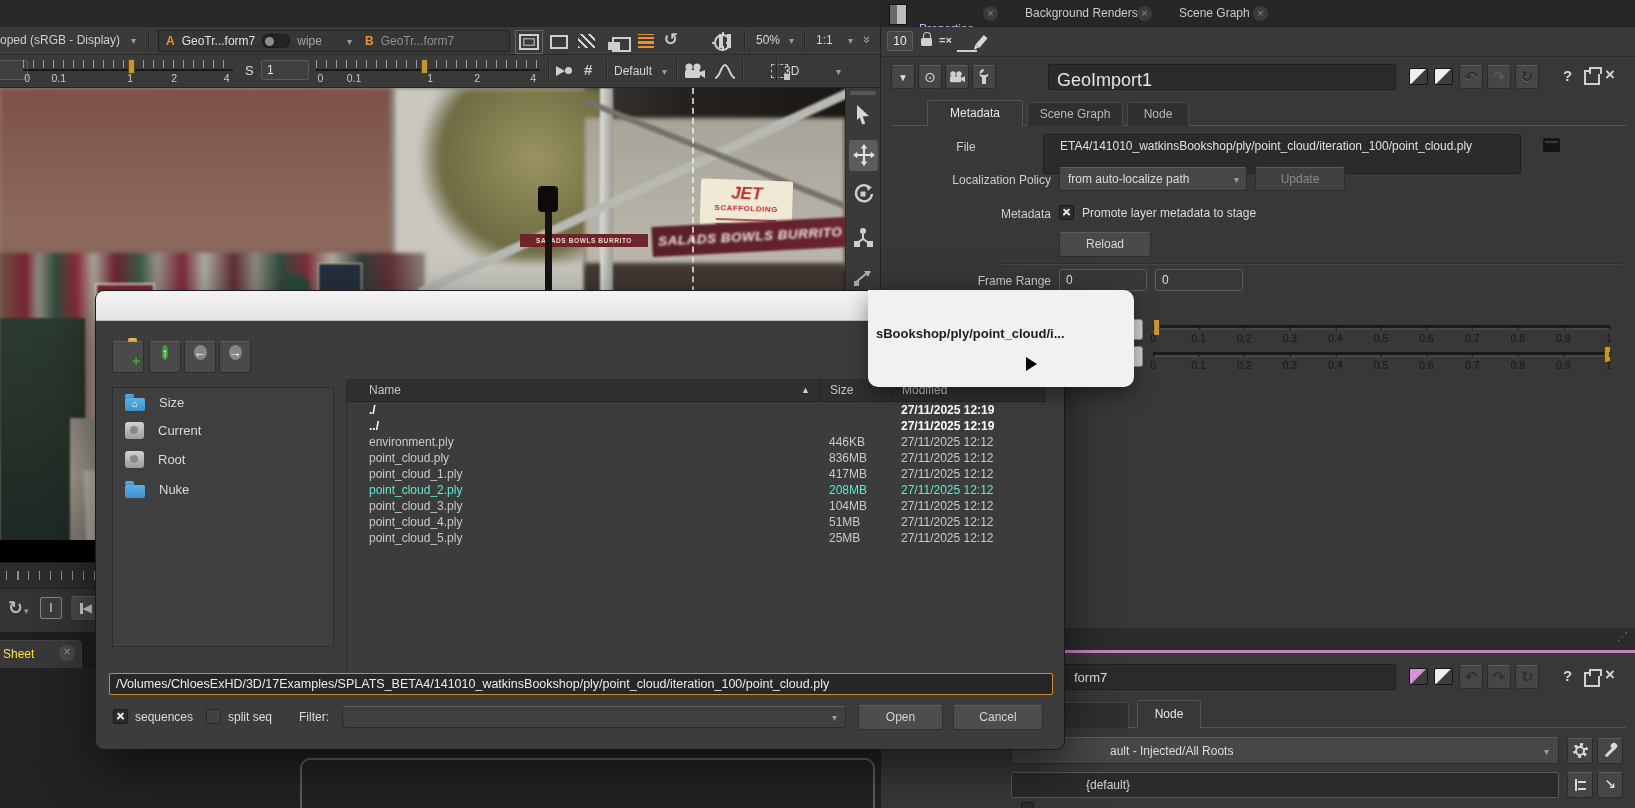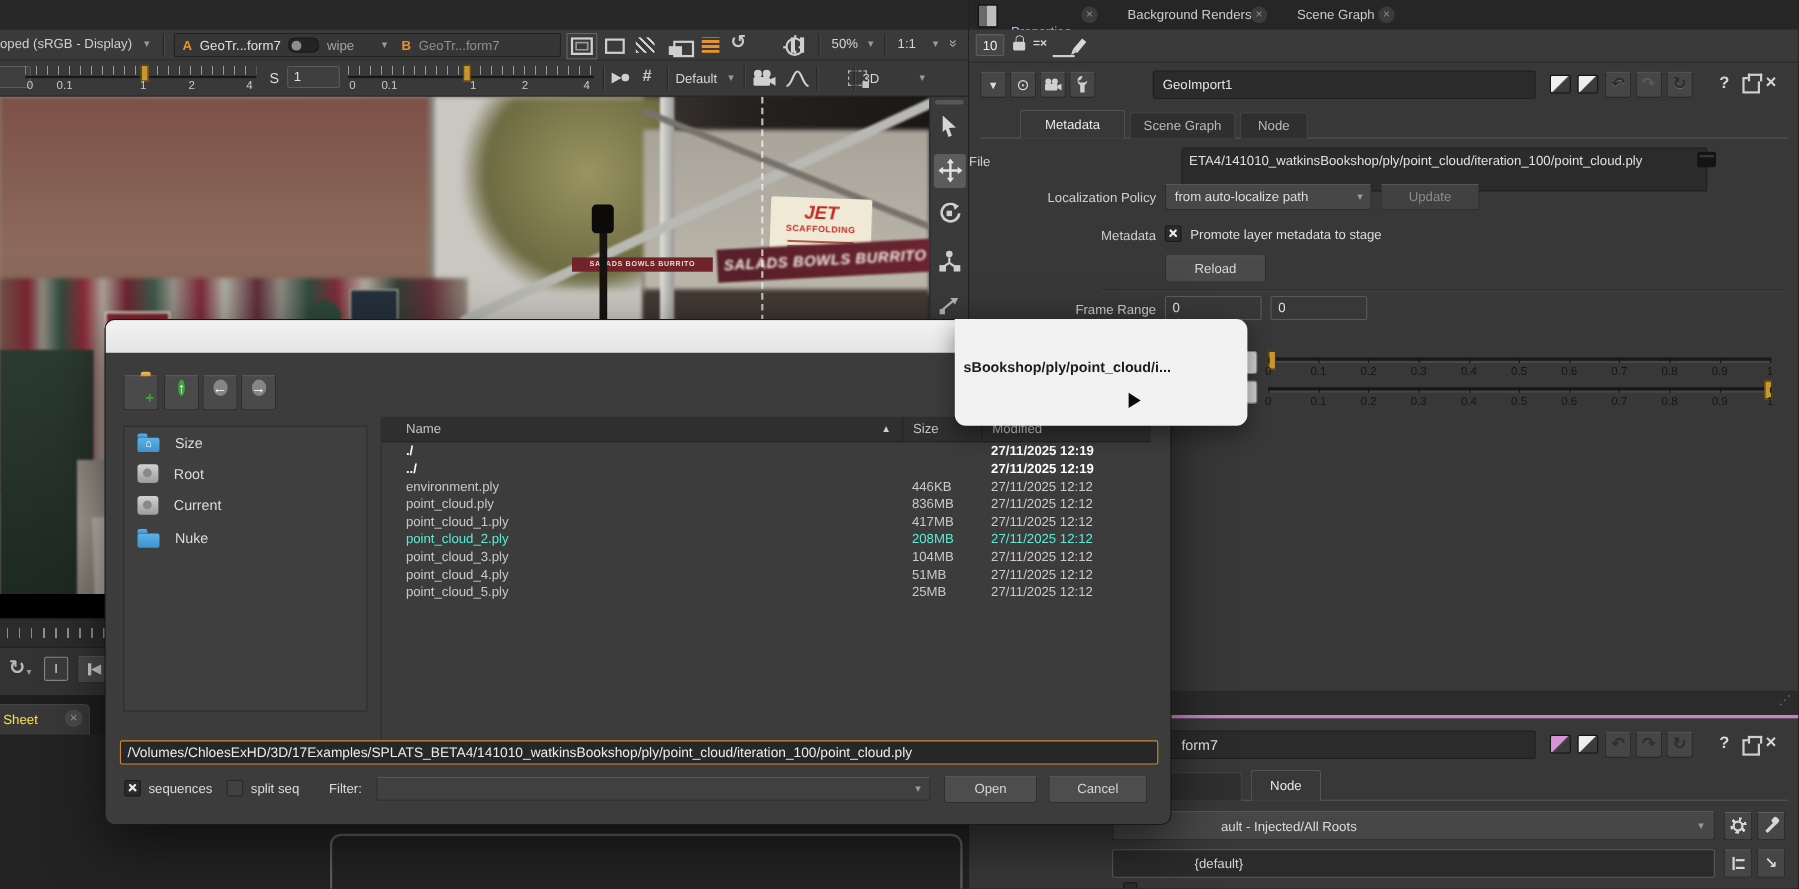--- a/index.html
+++ b/index.html
@@ -284,41 +284,41 @@
             <circle cx="13" cy="4" r="3.6" fill="#d0d0d0"></circle>
             <rect x="1" y="7" width="15" height="8" rx="1.5" fill="#d0d0d0"></rect>
             <path d="M16 9 L21 7 V15 L16 12 Z" fill="#d0d0d0"></path>
           </svg>
         </div>
       <div class="abs hbtn" style="left:91px;top:3px">
           <svg width="14" height="16" viewBox="0 0 14 16" style="margin:3px auto">
             <path d="M7 0 A4.5 4.5 0 0 0 2.5 4.5 A4.5 4.5 0 0 0 5 8.5 L5 15 H9 L9 8.5 A4.5 4.5 0 0 0 11.5 4.5 L9 6 L5 6 L2.5 4.5 A4.5 4.5 0 0 0 7 0" fill="#d0d0d0"></path>
           </svg>
         </div>
-      <div class="abs field" style="left:167px;top:2px;width:348px;height:26px;padding:5px 8px;color:#e4e4e4;font-size:12px">GeoImport1</div>
+      <div class="abs field" style="left:167px;top:2px;width:348px;height:26px;padding:5px 8px;color:#e4e4e4;font-size:18px">GeoImport1</div>
       <div class="abs splitsq" style="left:528px;top:6px"></div>
       <div class="abs splitsq" style="left:553px;top:6px"></div>
       <div class="abs hbtn" style="left:578px;top:3px"><span style="font-size:15px;font-weight:bold;color:#2a2a2a;text-shadow:0 1px 0 #6a6a6a">↶</span></div>
       <div class="abs hbtn" style="left:606px;top:3px"><span style="font-size:15px;font-weight:bold;color:#5a5a5a">↷</span></div>
       <div class="abs hbtn" style="left:634px;top:3px"><span style="font-size:15px;font-weight:bold;color:#2a2a2a;text-shadow:0 1px 0 #6a6a6a">↻</span></div>
       <span class="abs" style="left:682px;top:5px;color:#d5d5d5;font-weight:bold;font-size:15px">?</span>
       <div class="abs" style="left:703px;top:8px;width:12px;height:11px;border:2px solid #cfcfcf;background:#3a3a3a"></div>
       <div class="abs" style="left:708px;top:5px;width:9px;height:5px;border:2px solid #cfcfcf;border-bottom:none;background:#3a3a3a"></div>
       <span class="abs" style="left:724px;top:3px;color:#d5d5d5;font-size:17px;font-weight:bold">×</span>
     </div>
 
     <div class="abs" style="left:0;top:98px;width:755px;height:28px">
       <div class="abs" style="left:10px;top:27px;width:735px;height:1px;background:#555"></div>
       <div class="abs tab-top" style="left:46px;top:2px;width:96px;height:26px;line-height:25px;background:#383838;color:#e8e8e8;z-index:2">Metadata</div>
       <div class="abs tab-top" style="left:146px;top:4px;width:96px;height:24px;line-height:23px;background:#2f2f2f;border-color:#474747;color:#b9b9b9">Scene Graph</div>
       <div class="abs tab-top" style="left:246px;top:4px;width:62px;height:24px;line-height:23px;background:#2f2f2f;border-color:#474747;color:#b9b9b9">Node</div>
     </div>
 
-    <span class="abs" style="left:0;top:140px;width:170px;text-align:left;color:#cfcfcf">File</span>
-    <div class="abs field" style="left:193px;top:134px;width:478px;height:40px;padding:4px 6px;color:#e0e0e0">ETA4/141010_watkinsBookshop/ply/point_cloud/iteration_100/point_cloud.ply</div>
+    <span class="abs" style="left:0;top:140px;width:170px;text-align:center;color:#cfcfcf">File</span>
+    <div class="abs field" style="left:162px;top:134px;width:478px;height:40px;padding:4px 16px;color:#e0e0e0">ETA4/141010_watkinsBookshop/ply/point_cloud/iteration_100/point_cloud.ply</div>
     <div class="abs blackfolder" style="left:662px;top:138px"></div>
 
     <span class="abs" style="left:0;top:173px;width:170px;text-align:right;color:#cfcfcf">Localization Policy</span>
     <div class="abs ddown" style="left:178px;top:167px;width:188px;height:24px">
       <span style="position:absolute;left:8px;top:4px;color:#dcdcdc">from auto-localize path</span>
       <span class="chv" style="position:absolute;right:7px;top:6px">▾</span>
     </div>
     <div class="abs btn" style="left:374px;top:167px;width:90px;height:24px;line-height:22px;color:#8a8a8a;background:#414141">Update</div>
 
     <span class="abs" style="left:0;top:207px;width:170px;text-align:right;color:#cfcfcf">Metadata</span>
@@ -428,25 +428,25 @@
 
       <div class="abs" style="left:16px;top:66px;width:222px;height:260px;background:#3f3f3f;border:1px solid #2d2d2d;box-sizing:border-box">
         <div style="display:flex;align-items:center;gap:14px;padding:5px 0 5px 12px">
           <span class="folder" style="text-align:center">
               <span style="color:#fff;font-size:10px;line-height:12px;display:block">⌂</span>
             </span>
           <span style="color:#dadada;font-size:13px">Size</span>
         </div>
         <div style="display:flex;align-items:center;gap:14px;padding:6px 0 6px 12px">
           <span class="drive"></span>
-          <span style="color:#dadada;font-size:13px">Root</span>
+          <span style="color:#dadada;font-size:13px">Current</span>
         </div>
         <div style="display:flex;align-items:center;gap:14px;padding:6px 0 6px 12px">
           <span class="drive"></span>
-          <span style="color:#dadada;font-size:13px">Current</span>
+          <span style="color:#dadada;font-size:13px">Root</span>
         </div>
         <div style="display:flex;align-items:center;gap:14px;padding:6px 0 6px 12px">
           <span class="folder"></span>
           <span style="color:#dadada;font-size:13px">Nuke</span>
         </div>
       </div>
 
       <div class="abs btn" style="left:28px;top:356px;width:28px;height:17px;line-height:15px;font-size:12px">+</div>
       <div class="abs btn" style="left:62px;top:356px;width:154px;height:17px;line-height:15px;font-size:12px">edit</div>
       <div class="abs btn" style="left:222px;top:356px;width:28px;height:17px;line-height:15px;font-size:12px">-</div>

